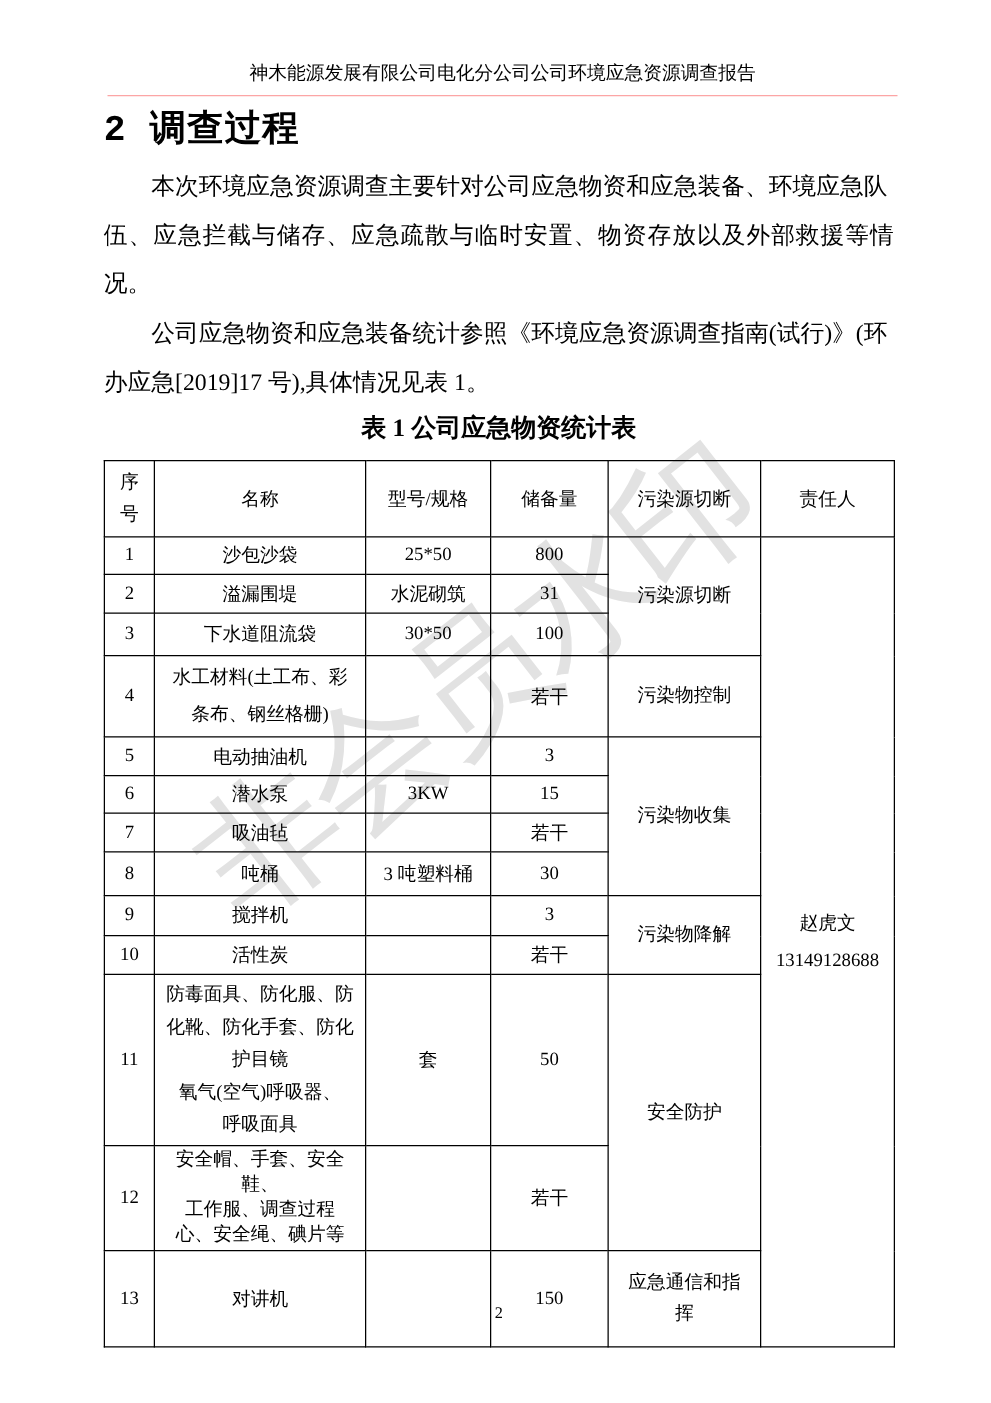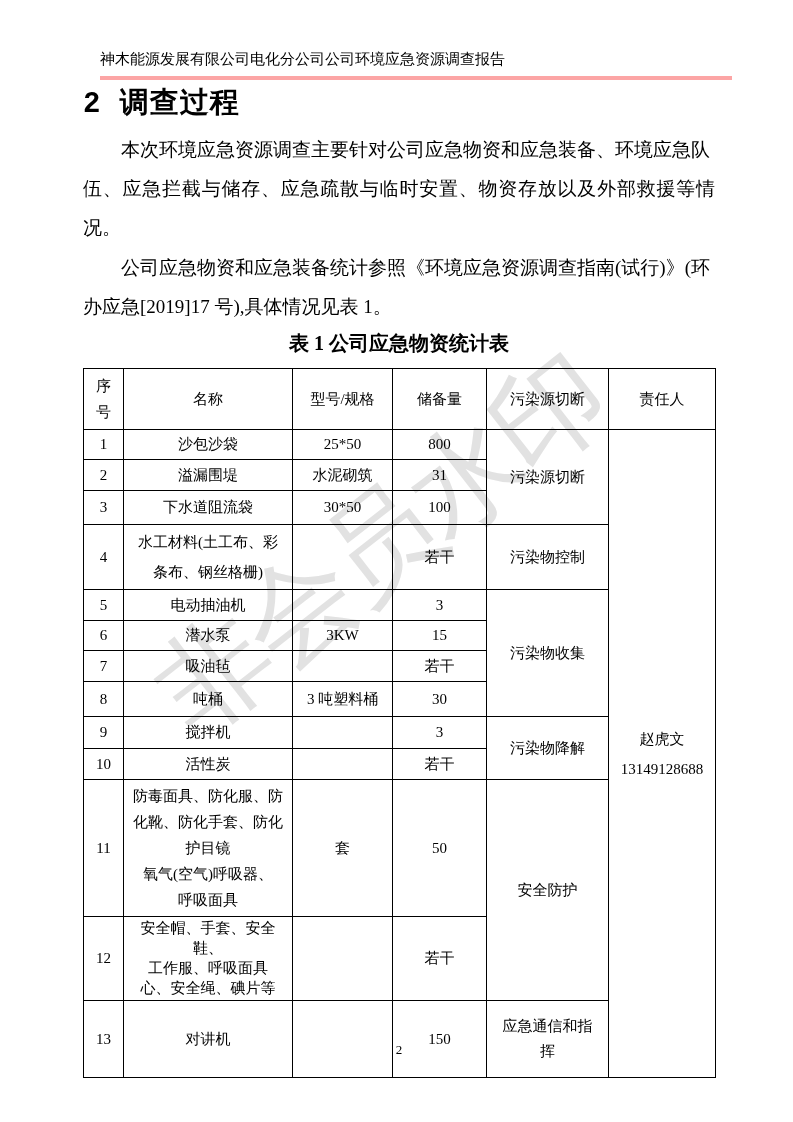--- a/index.html
+++ b/index.html
@@ -23,24 +23,25 @@
     z-index:0;
     user-select:none;
   }
   .content {
     position:absolute;
     left:83px; top:0;
     width:632px; height:1122px;
     z-index:1;
   }
   .pg-header {
-    position:absolute; top:48px; left:17px; width:100%;
+    position:absolute; top:48px; left:3px; width:100%;
+    text-align:center;
     font-size:15px; line-height:22px;
     padding-bottom:6px;
-    border-bottom:4px solid #fca5a5;
+    border-bottom:1px solid #fca5a5;
   }
   .h1 {
     position:absolute; top:84px; left:0; width:100%;
     font-size:29px; line-height:42px; font-weight:bold;
     font-family:Liberation Mono, monospace;
     letter-spacing:1px;
   }
   .para {
     position:absolute; left:0; width:100%;
     font-size:19px; line-height:39px;
@@ -211,21 +212,21 @@
 护目镜
 氧气(空气)呼吸器、
 呼吸面具</td>
         <td>套</td>
         <td>50</td>
         <td class="c-func" rowspan="2">安全防护</td>
       </tr>
       <tr style="height:62px">
         <td class="c-no">12</td>
         <td class="c-name-left tight">安全帽、手套、安全鞋、
-工作服、呼吸面具
+工作服、调查过程
 心、安全绳、碘片等</td>
         <td></td>
         <td>若干</td>
       </tr>
       <tr style="height:77px">
         <td class="c-no">13</td>
         <td>对讲机</td>
         <td></td>
         <td>150</td>
         <td class="c-func">应急通信和指

